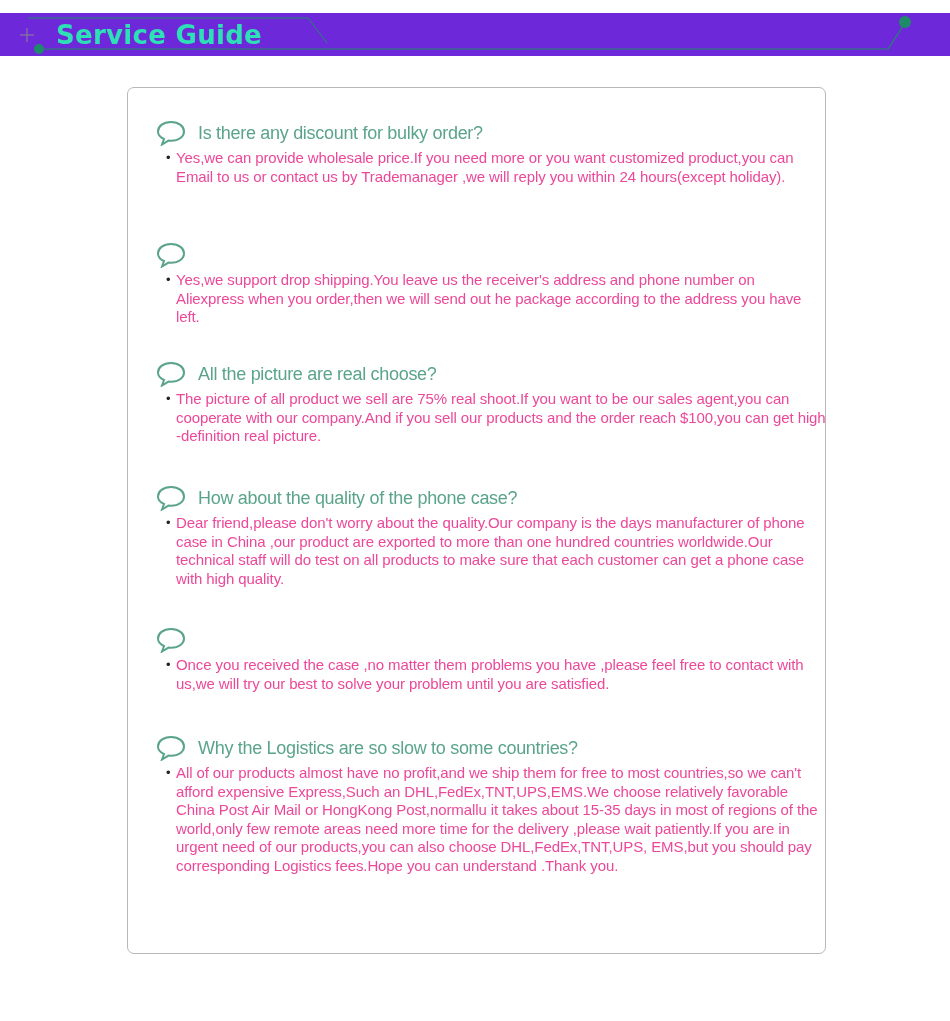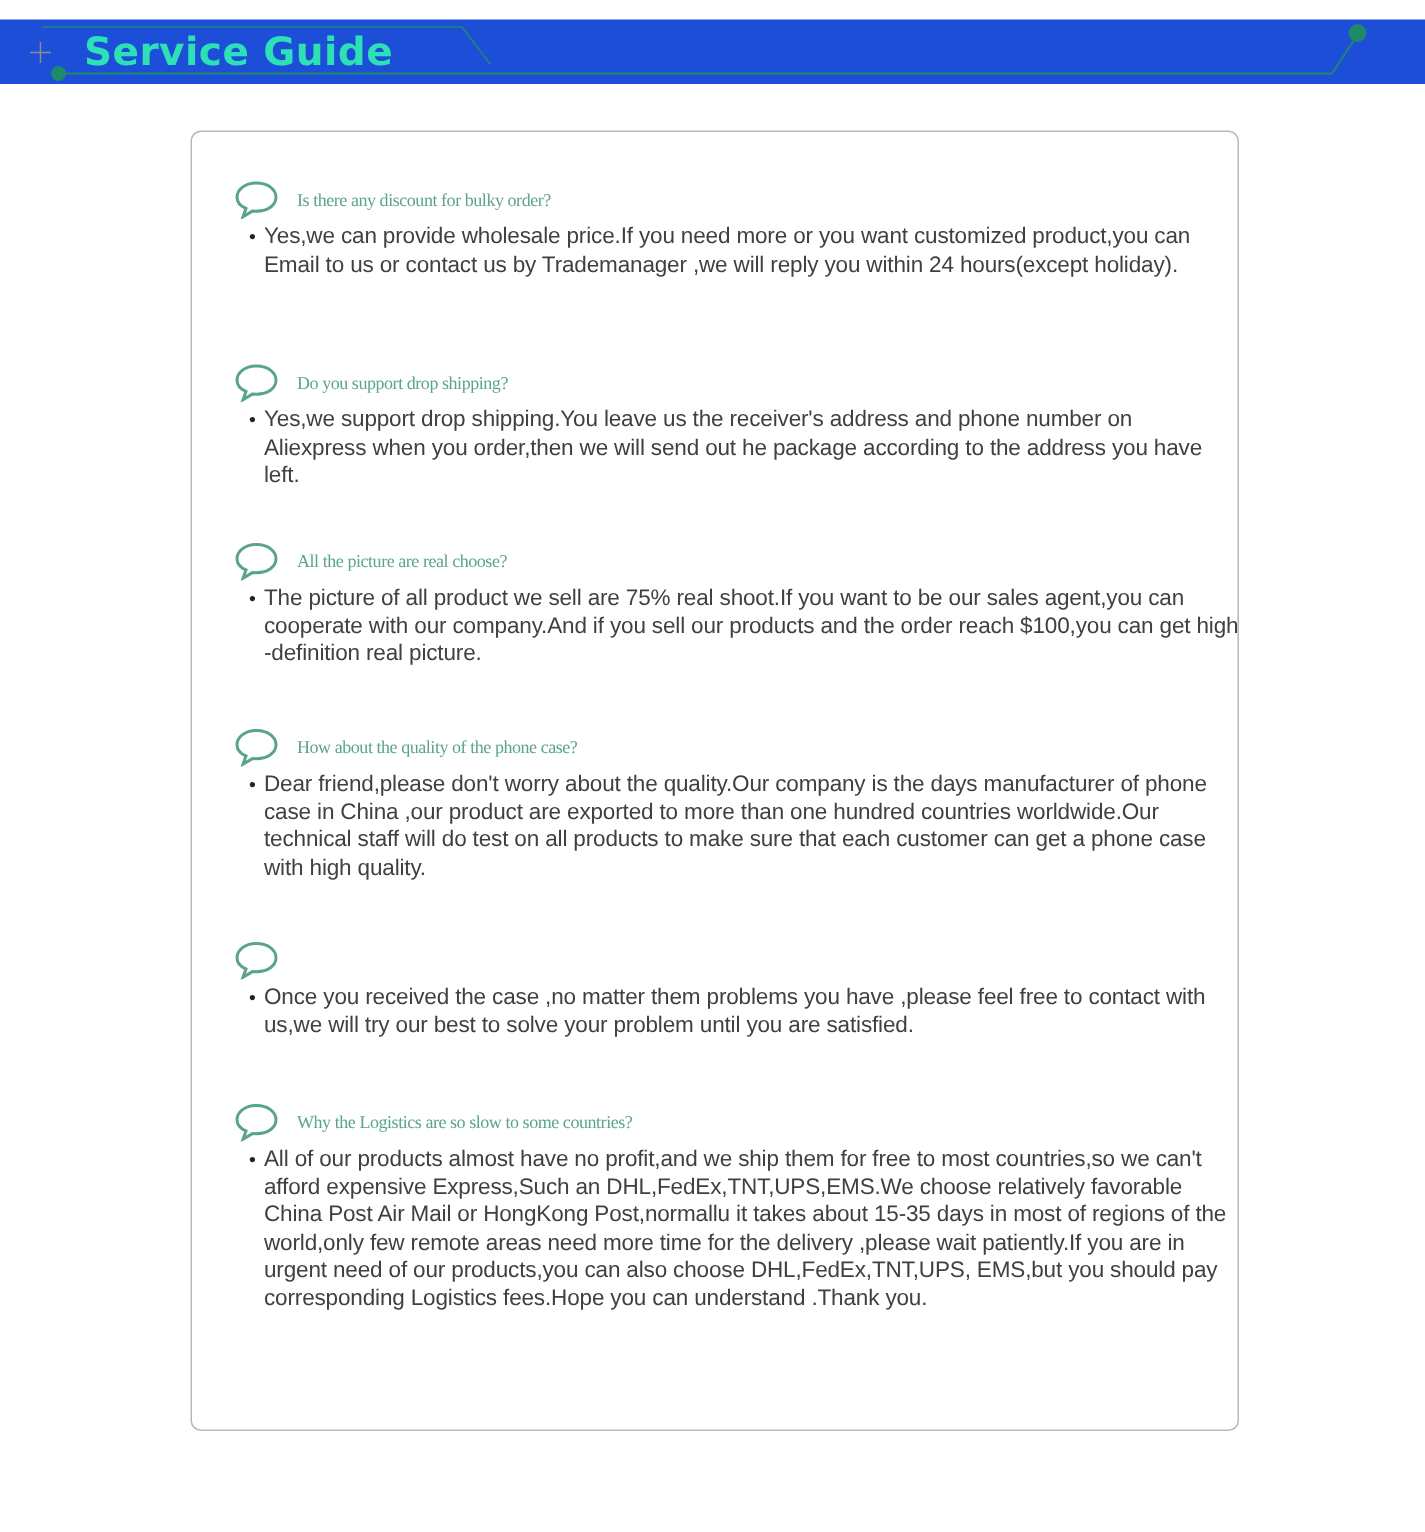--- a/index.html
+++ b/index.html
@@ -1,34 +1,34 @@
 <!DOCTYPE html>
 <html><head>
   <meta charset="utf-8">
   <style>
     html, body { margin: 0; padding: 0; background: #ffffff; }
     body { width: 950px; height: 1021px; position: relative; overflow: hidden;
            font-family: "Liberation Sans", sans-serif; }
 
-    .banner { position: absolute; left: 0; top: 13px; width: 950px; height: 43px; background: #1d4ed8; }
+    .banner { position: absolute; left: 0; top: 13px; width: 950px; height: 43px; background: #6d28d9; }
     .banner svg { position: absolute; left: 0; top: 0; }
     .banner-title { position: absolute; left: 56px; top: 5px; font-family: "DejaVu Sans", sans-serif;
                     font-weight: bold; font-size: 26px; color: #2ee0b5; letter-spacing: 0.3px; line-height: 34px; }
 
     .card { position: absolute; left: 127px; top: 87px; width: 699px; height: 867px;
             border: 1.5px solid #b8b8b8; border-radius: 7px; box-sizing: border-box; background: #fff; }
 
     .qa { position: absolute; left: 28px; width: 670px; }
     .q-row { position: relative; height: 30px; }
     .q-icon { position: absolute; left: 0; top: 2px; width: 30px; height: 26px; }
-    .q-text { position: absolute; left: 42px; top: 0; font-family: Liberation Serif, serif;
-              font-size: 12px; color: #5aa48a; line-height: 30px; white-space: nowrap; letter-spacing: -0.3px; }
+    .q-text { position: absolute; left: 42px; top: 0; font-family: Liberation Sans, sans-serif;
+              font-size: 18px; color: #5aa48a; line-height: 30px; white-space: nowrap; letter-spacing: -0.3px; }
     .a-row { position: relative; margin-top: 1px; padding-left: 20px; }
     .bullet { position: absolute; left: 10px; top: 0; font-size: 13px; color: #222; line-height: 18.6px; }
-    .a-text { font-family: "Liberation Sans", sans-serif; font-size: 15px; color: #404040;
+    .a-text { font-family: "Liberation Sans", sans-serif; font-size: 15px; color: #ec4899;
               line-height: 18.6px; letter-spacing: -0.1px; width: 650px; }
   </style>
 </head>
 <body>
 
 <div class="banner">
   <svg width="950" height="43" viewBox="0 0 950 43">
 
     <g>
       <line x1="20" y1="22" x2="34" y2="22" stroke="#8a8a8a" stroke-width="1"></line>
@@ -57,21 +57,20 @@
       <span class="bullet">•</span>
       <div class="a-text">Yes,we can provide wholesale price.If you need more or you want customized product,you can Email to us or contact us by Trademanager ,we will reply you within 24 hours(except holiday).</div>
     </div>
   </div>
 
   <div class="qa" style="top:152px">
     <div class="q-row">
       <svg class="q-icon" viewBox="0 0 30 26">
         <path d="M15 2 C7 2 2 6.5 2 11.5 C2 15 4.5 17.5 8 19 L6 24.5 L12.5 20.6 C13.3 20.7 14.2 20.8 15 20.8 C23 20.8 28 16.5 28 11.5 C28 6.5 23 2 15 2 Z" fill="none" stroke="#5aa48a" stroke-width="2"></path>
       </svg>
-      <div class="q-text">Do you support drop shipping?</div>
     </div>
     <div class="a-row">
       <span class="bullet">•</span>
       <div class="a-text">Yes,we support drop shipping.You leave us the receiver's address and phone number on Aliexpress when you order,then we will send out he package according to the address you have left.</div>
     </div>
   </div>
 
   <div class="qa" style="top:271px">
     <div class="q-row">
       <svg class="q-icon" viewBox="0 0 30 26">

